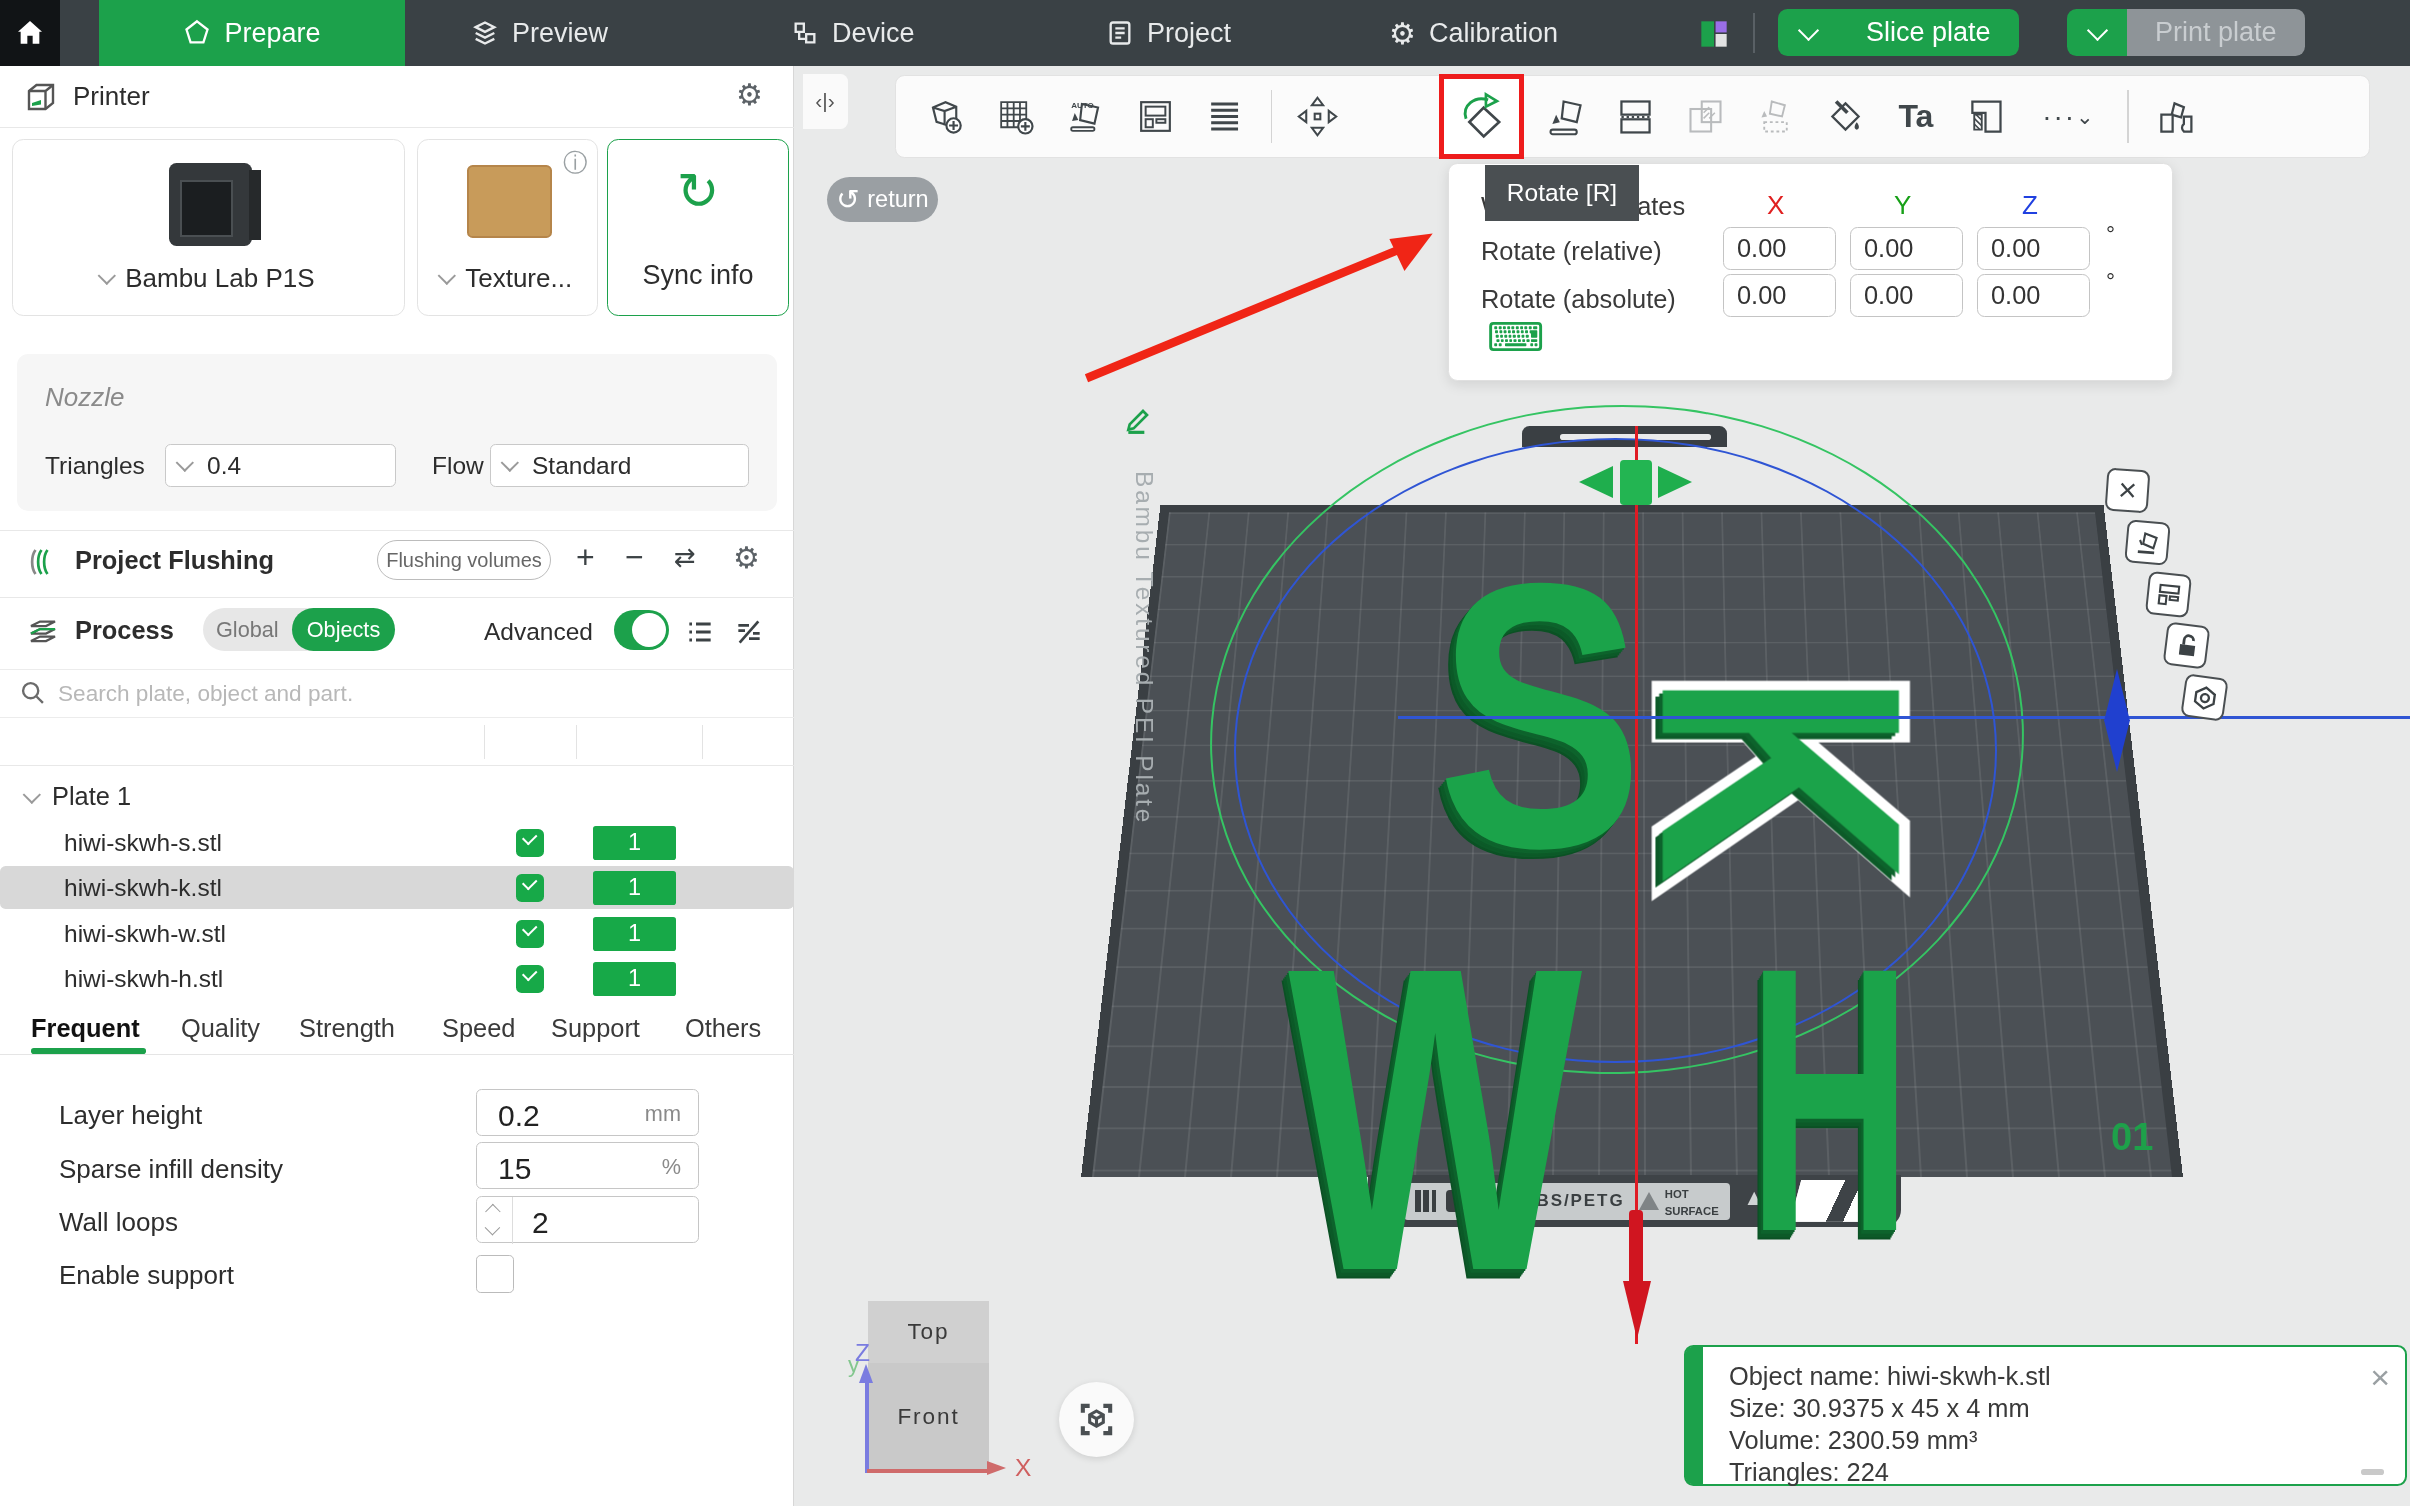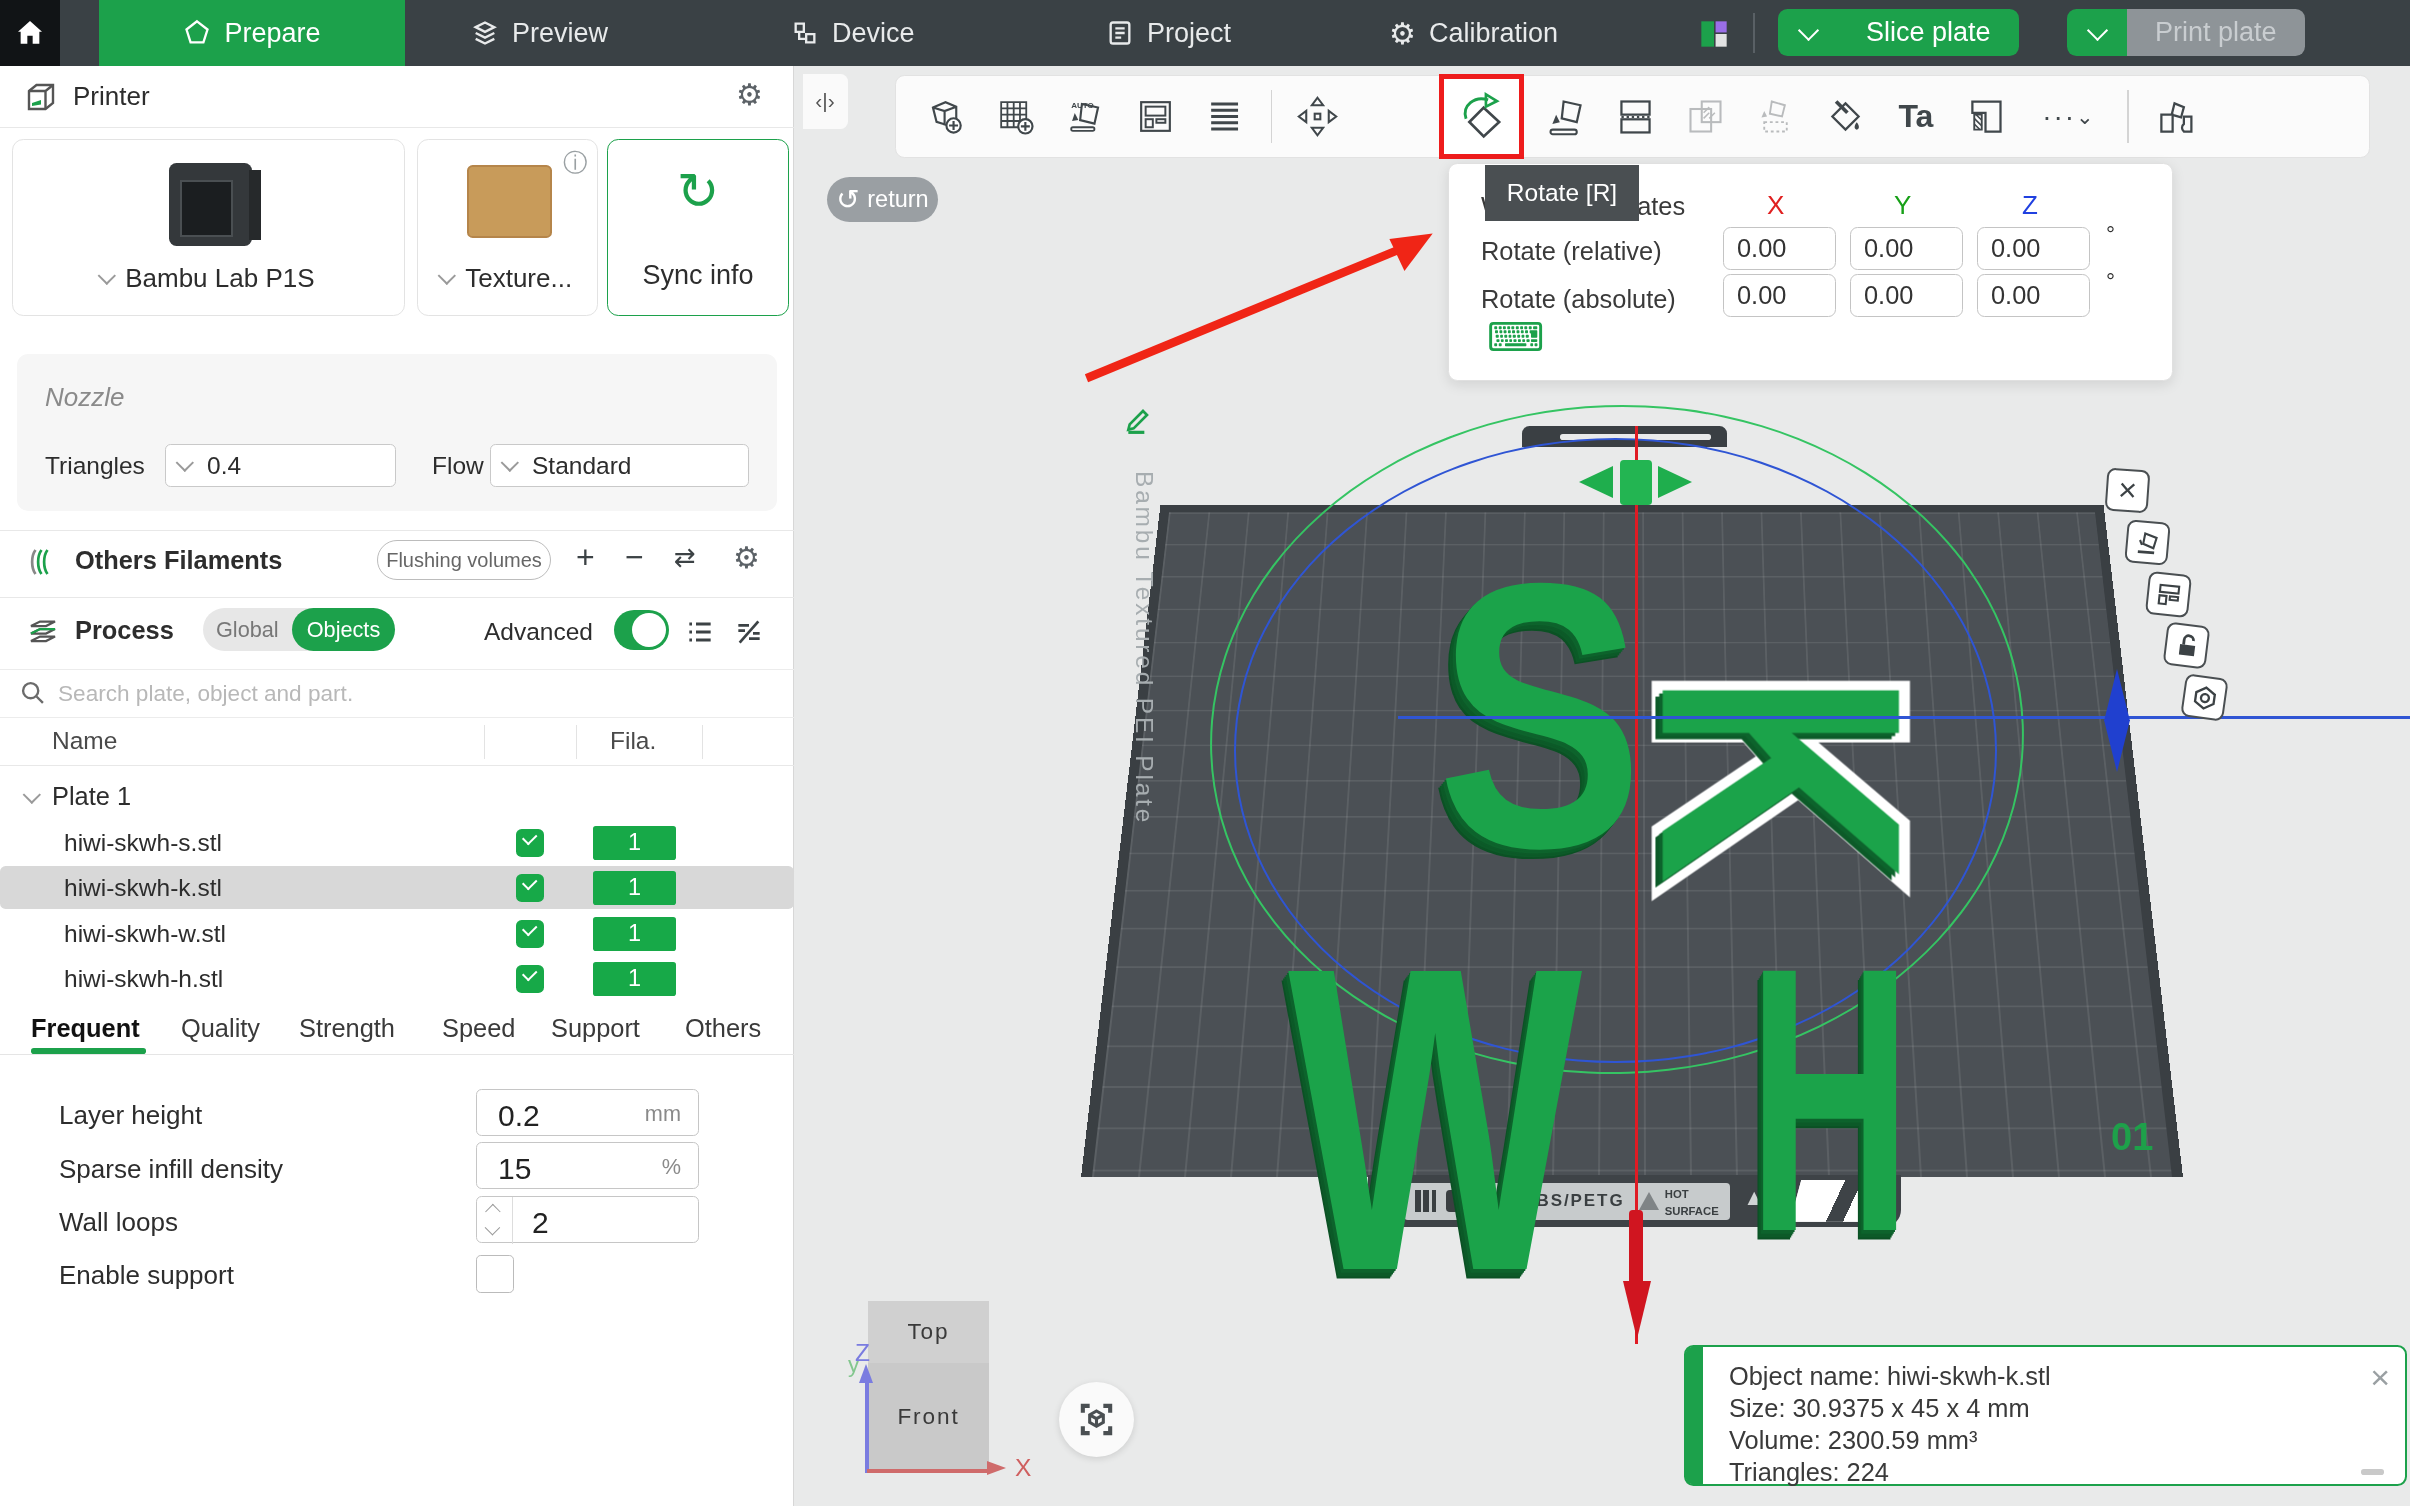--- a/index.html
+++ b/index.html
@@ -318,21 +318,21 @@
       <span>Standard</span>
     </div>
   </div>
 
   <div class="hline" style="top:464px"></div>
   <div id="filament-row">
     <svg class="icon abs" style="left:24.5px;top:13px" width="36" height="36" viewBox="0 0 24 24">
         <path d="M7 4c-3 4-3 12 0 16" fill="none" stroke="#888" stroke-width="1.8"></path>
         <path d="M11 4c-3 4-3 12 0 16M15 4c-3 4-3 12 0 16" fill="none" stroke="#1ca14b" stroke-width="1.8"></path>
       </svg>
-    <span id="filament-title">Others Filaments</span>
+    <span id="filament-title">Project Flushing</span>
     <div id="flush-btn">
       <span>Flushing volumes</span>
     </div>
     <span class="mini-op" style="left:576px">+</span>
     <span class="mini-op" style="left:625px">−</span>
     <span class="mini-op" style="left:674px;font-size:26px;top:11.3px">⇄</span>
     <span class="gear abs" style="left:733px;top:9.4px">⚙</span>
   </div>
 
   <div class="hline" style="top:531px"></div>
@@ -358,24 +358,20 @@
   </div>
 
   <div id="search-row">
     <svg class="icon abs" style="left:19px;top:9.4px" width="28" height="28" viewBox="0 0 24 24">
         <circle cx="10" cy="10" r="6.5" fill="none" stroke="#6b6b6b" stroke-width="2"></circle>
         <path d="M15 15l5.5 5.5" stroke="#6b6b6b" stroke-width="2"></path>
       </svg>
     <input id="search-input" placeholder="Search plate, object and part." style="">
   </div>
 
-  <div id="tbl-header">
-    <span class="abs" style="left:52px;top:7.5px">Name</span>
-    <span class="abs" style="left:610px;top:7.5px">Fila.</span>
-  </div>
   <div class="col-div" style="left:484px"></div>
   <div class="col-div" style="left:576px"></div>
   <div class="col-div" style="left:702px"></div>
   <div class="hline" style="top:699px"></div>
 
   <div class="tree-row" style="top:708px">
     <span class="dd-chev abs" style="left:28px;top:17px"></span>
     <span class="nm" style="left:52px;font-size:25.4px">Plate 1</span>
   </div>
   <div class="tree-row" style="top:755px">

